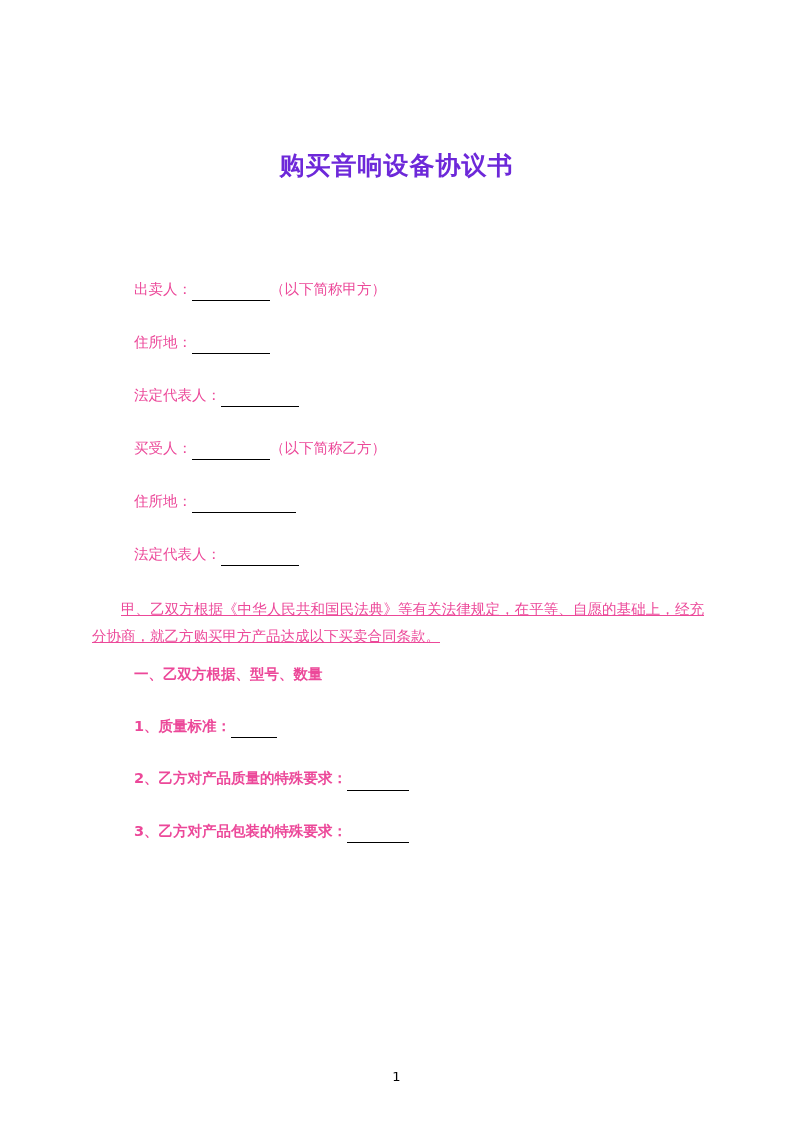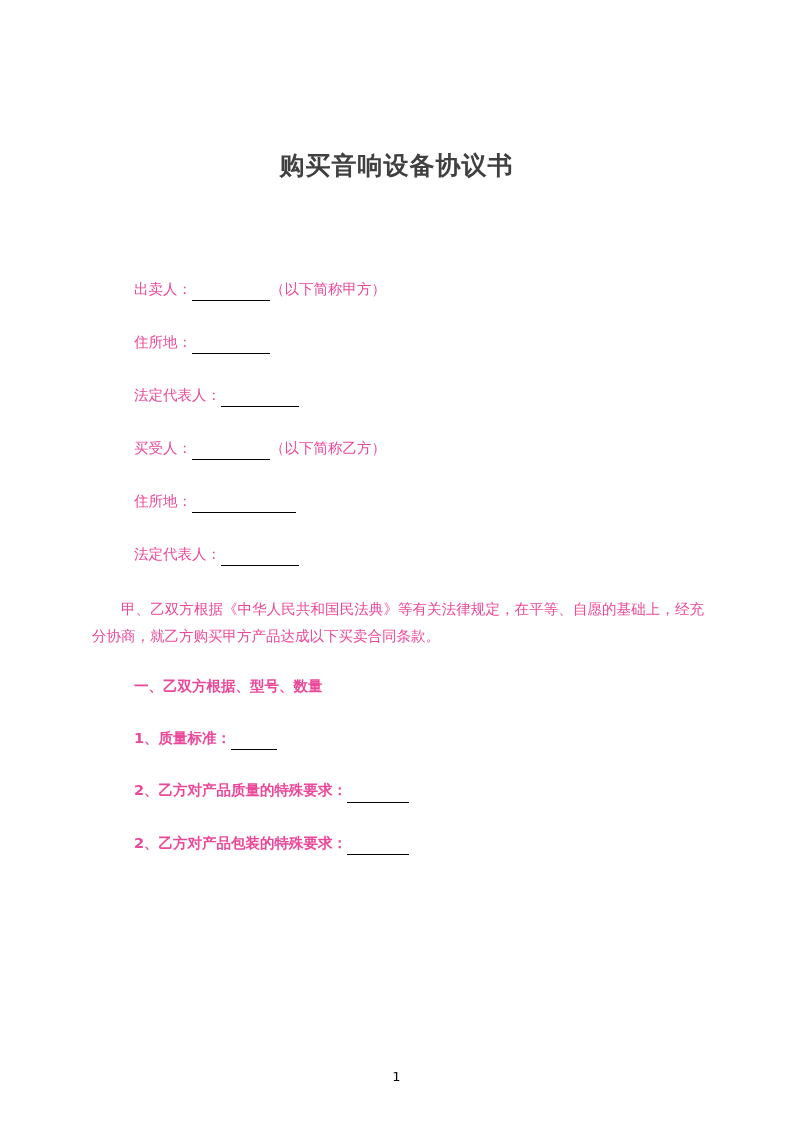--- a/index.html
+++ b/index.html
@@ -21,39 +21,40 @@
   }
   .doc-title {
     position: absolute;
     top: 132px;
     left: 0;
     right: 0;
     text-align: center;
     font-size: 25px;
     font-weight: bold;
     letter-spacing: 1px;
-    color: #404040;
+    color: #6d28d9;
   }
   .body-area {
     position: absolute;
     top: 278px;
     left: 92px;
     width: 612px;
   }
   .para {
     font-size: 14.5px;
     color: #ec4899;
     line-height: 1.55;
     margin: 0 0 29.5px 0;
     text-align: justify;
   }
   .para.indent {
     text-indent: 29px;
-    margin-bottom: 26px;
+    margin-bottom: 14px;
     line-height: 1.85;
+    text-decoration: underline;
   }
   .para.sub-indent {
     padding-left: 42px;
     margin-bottom: 29px;
     font-weight: bold;
   }
   .para.heading {
     padding-left: 42px;
     font-weight: bold;
     margin-bottom: 29px;
@@ -91,18 +92,18 @@
       <div class="para field"><span>出卖人：</span><span class="blank b-lg">&nbsp;</span><span>（以下简称甲方）</span></div>
       <div class="para field"><span>住所地：</span><span class="blank b-lg">&nbsp;</span></div>
       <div class="para field"><span>法定代表人：</span><span class="blank b-lg">&nbsp;</span></div>
       <div class="para field"><span>买受人：</span><span class="blank b-lg">&nbsp;</span><span>（以下简称乙方）</span></div>
       <div class="para field"><span>住所地：</span><span class="blank b-xl">&nbsp;</span></div>
       <div class="para field"><span>法定代表人：</span><span class="blank b-lg">&nbsp;</span></div>
       <div class="para indent"><span>甲、乙双方根据《中华人民共和国民法典》等有关法律规定，在平等、自愿的基础上，经充分协商，就乙方购买甲方产品达成以下买卖合同条款。</span></div>
       <div class="para heading"><span>一、乙双方根据、型号、数量</span></div>
       <div class="para sub-indent"><span>1、质量标准：</span><span class="blank b-sm">&nbsp;</span></div>
       <div class="para sub-indent"><span>2、乙方对产品质量的特殊要求：</span><span class="blank b-md">&nbsp;</span></div>
-      <div class="para sub-indent"><span>2、乙方对产品包装的特殊要求：</span><span class="blank b-md">&nbsp;</span></div>
+      <div class="para sub-indent"><span>3、乙方对产品包装的特殊要求：</span><span class="blank b-md">&nbsp;</span></div>
     </div>
 
   <div class="page-number">1</div>
 
 </div>
 
 </body></html>

